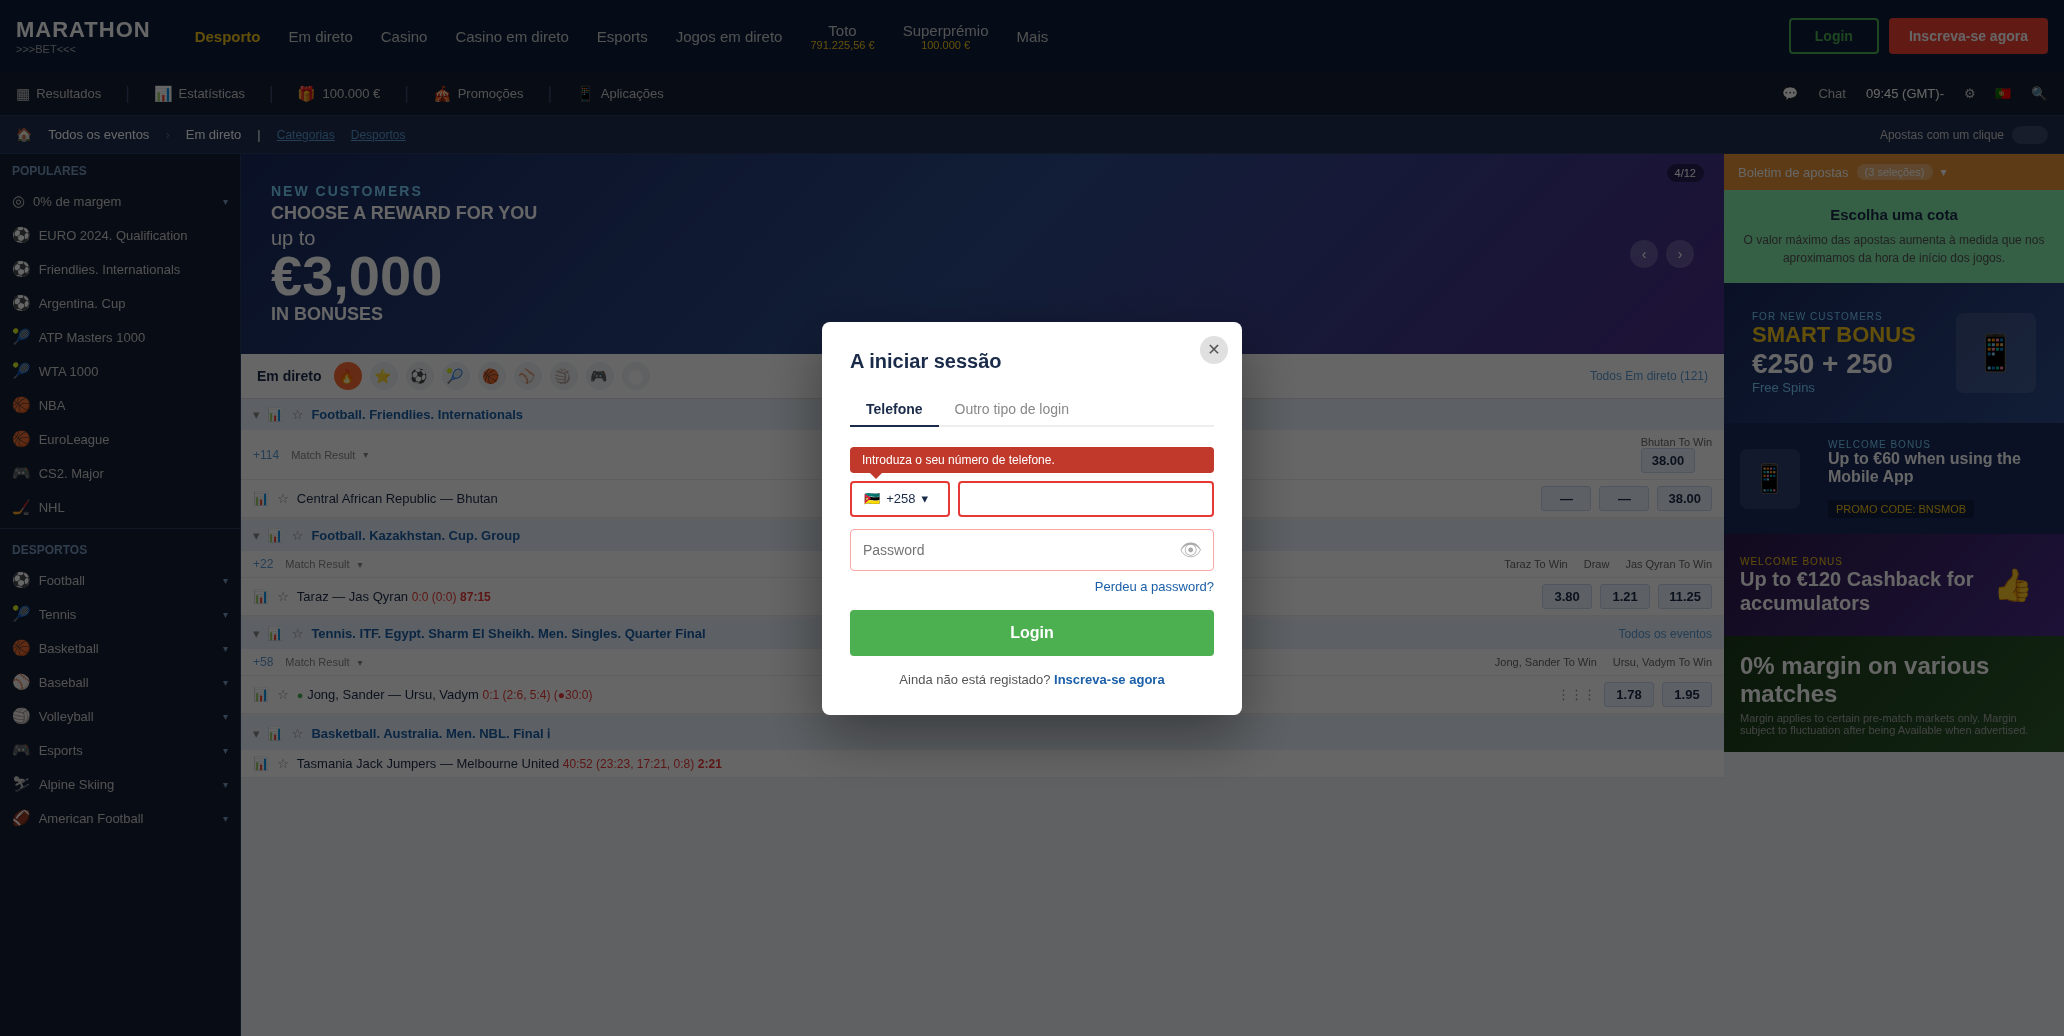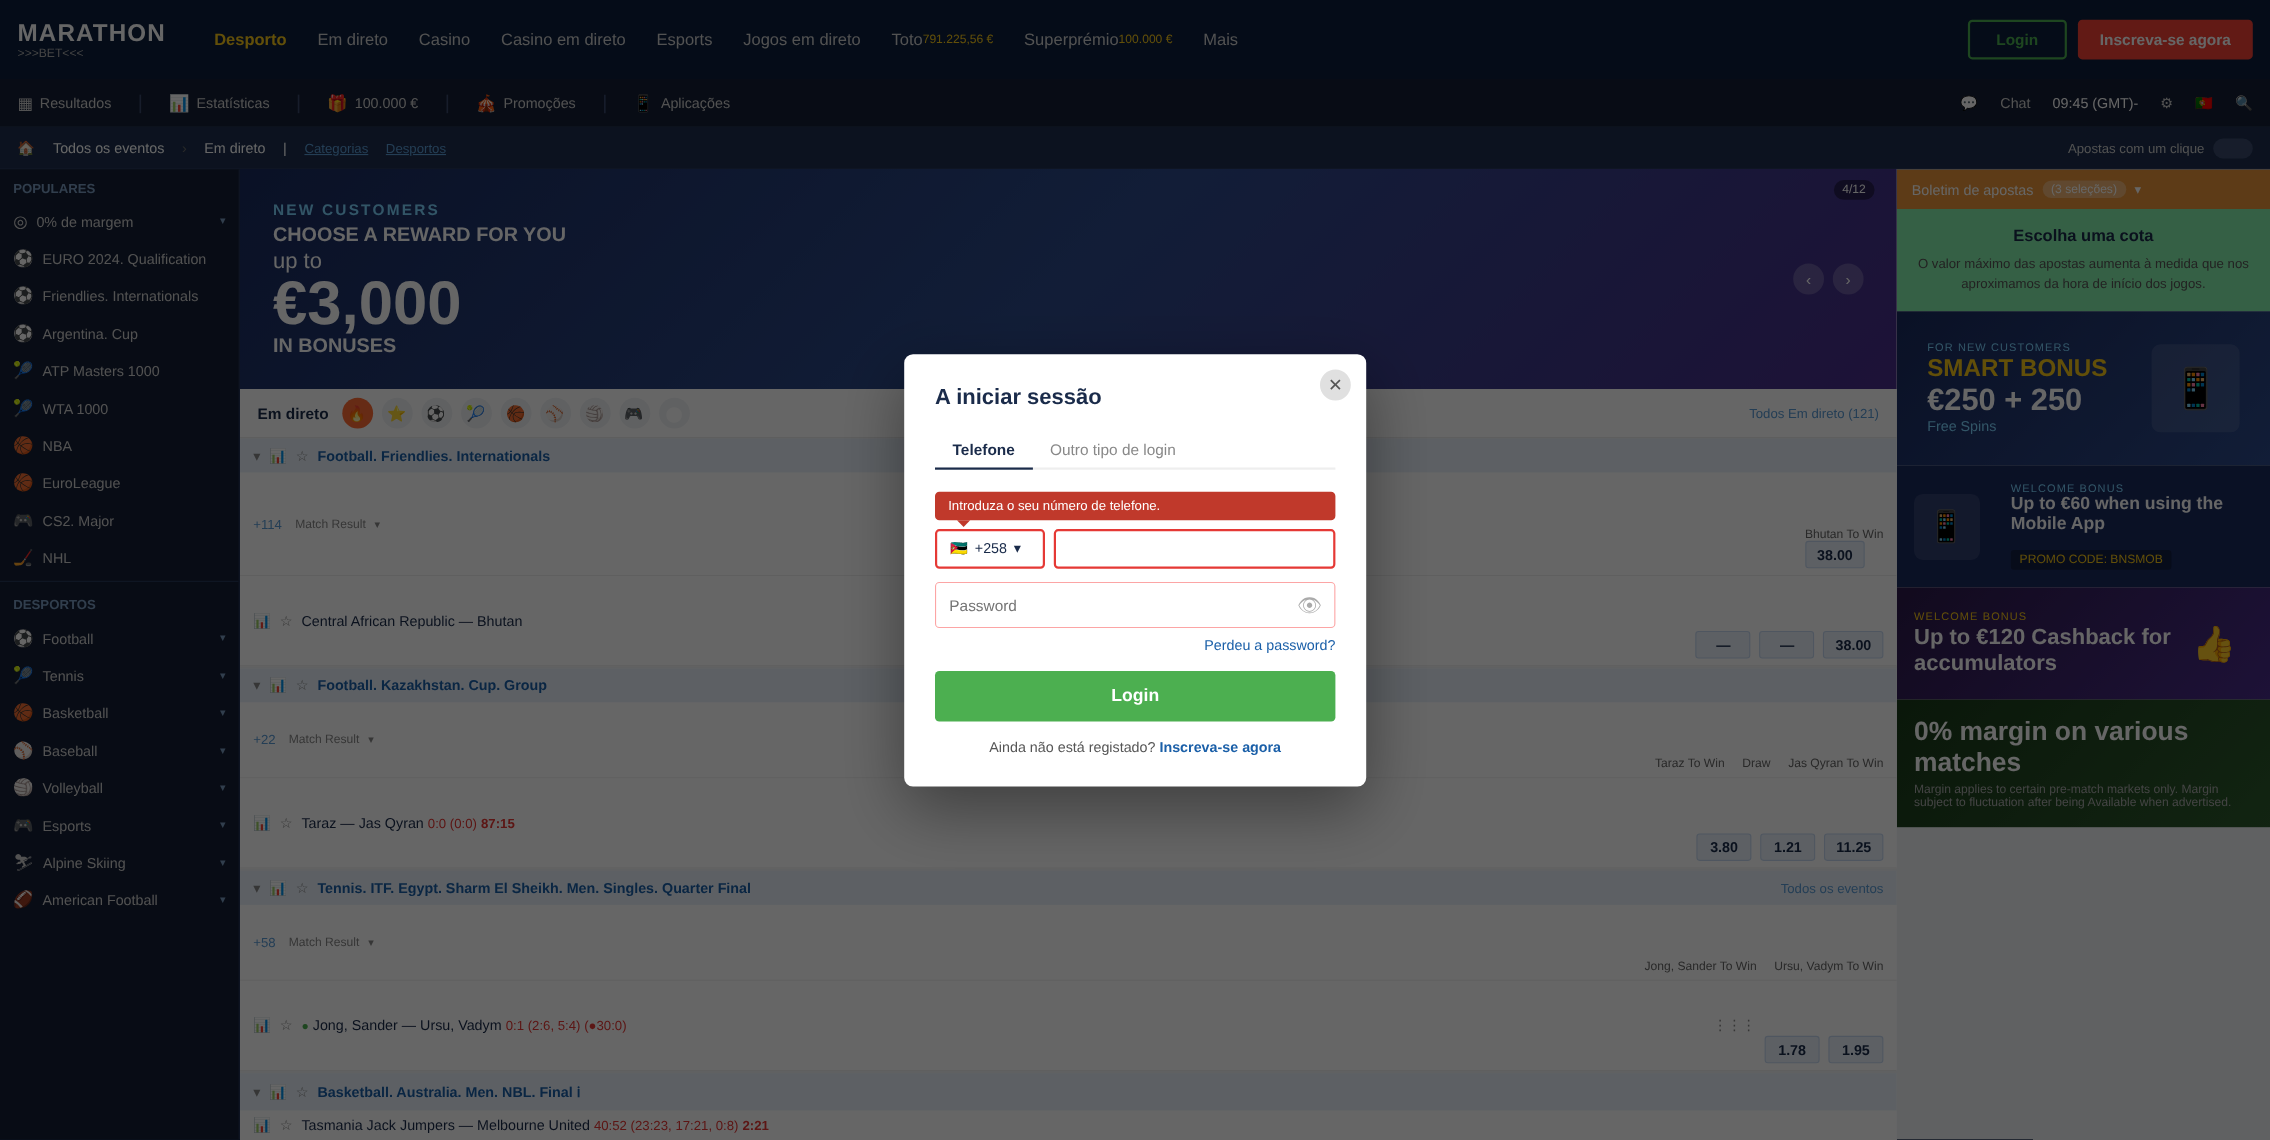--- a/index.html
+++ b/index.html
@@ -6,21 +6,21 @@
     body { font-family: Arial, sans-serif; font-size: 13px; background: #1a2b4a; color: #fff; width: 2064px; min-height: 1036px; overflow: hidden; }
 
     
     .top-nav { background: #0d1f3c; display: flex; align-items: center; padding: 0 16px; height: 72px; gap: 24px; }
     .logo { display: flex; flex-direction: column; align-items: flex-start; margin-right: 20px; }
     .logo-text { font-size: 22px; font-weight: 900; color: #fff; letter-spacing: 1px; }
     .logo-sub { font-size: 11px; color: #aaa; }
     .nav-links { display: flex; gap: 28px; align-items: center; flex: 1; }
     .nav-link { color: #ccc; font-size: 15px; cursor: pointer; text-decoration: none; }
     .nav-link.active { color: #f5c518; font-weight: bold; }
-    .nav-link-group { display: flex; flex-direction: row; align-items: center; }
+    .nav-link-group { display: flex; flex-direction: column; align-items: center; }
     .nav-link-group .sub { font-size: 11px; color: #f5c518; }
     .nav-buttons { display: flex; gap: 10px; }
     .btn-login { background: transparent; border: 2px solid #4caf50; color: #4caf50; padding: 8px 24px; border-radius: 4px; font-size: 14px; font-weight: bold; cursor: pointer; }
     .btn-register { background: #f44336; border: none; color: #fff; padding: 8px 20px; border-radius: 4px; font-size: 14px; font-weight: bold; cursor: pointer; }
 
     
     .second-nav { background: #162035; display: flex; align-items: center; padding: 0 16px; height: 44px; gap: 24px; border-bottom: 1px solid #2a3a5c; }
     .second-nav-item { display: flex; align-items: center; gap: 6px; color: #ccc; font-size: 13px; cursor: pointer; }
     .second-nav-item .icon { font-size: 15px; }
     .second-nav-separator { color: #3a4a6c; font-size: 18px; }
@@ -30,21 +30,21 @@
     
     .third-nav { background: #1e2f4e; display: flex; align-items: center; padding: 0 16px; height: 38px; gap: 16px; border-bottom: 1px solid #2a3a5c; }
     .breadcrumb-item { color: #5b9bd5; font-size: 12px; cursor: pointer; text-decoration: underline; }
     .apostas-toggle { margin-left: auto; display: flex; align-items: center; gap: 8px; font-size: 12px; color: #ccc; }
     .toggle-switch { width: 36px; height: 18px; background: #3a4a6c; border-radius: 9px; position: relative; cursor: pointer; }
 
     
     .main-layout { display: flex; height: calc(1036px - 154px); }
 
     
-    .sidebar { width: 218px; background: #162035; border-right: 1px solid #2a3a5c; overflow-y: auto; flex-shrink: 0; }
+    .sidebar { width: 241px; background: #162035; border-right: 1px solid #2a3a5c; overflow-y: auto; flex-shrink: 0; }
     .sidebar-section-header { padding: 10px 12px 6px; font-size: 12px; color: #7a9bc0; font-weight: bold; text-transform: uppercase; }
     .sidebar-item { display: flex; align-items: center; gap: 8px; padding: 8px 12px; color: #ccc; cursor: pointer; font-size: 13px; }
     .sidebar-item .item-icon { font-size: 15px; }
     .sidebar-item .item-arrow { margin-left: auto; font-size: 10px; color: #7a9bc0; }
     .sidebar-divider { height: 1px; background: #2a3a5c; margin: 4px 0; }
 
     
     .center-content { flex: 1; overflow-y: auto; background: #f0f2f5; }
     .banner-area { height: 200px; background: linear-gradient(135deg, #1a2b5e, #2d4a8a, #4a2d8a); display: flex; align-items: center; justify-content: flex-start; padding: 20px 30px; position: relative; overflow: hidden; }
     .banner-text { z-index: 2; }
@@ -65,21 +65,21 @@
     
     .table-section { background: #fff; margin-bottom: 2px; }
     .table-section-header { display: flex; align-items: center; padding: 8px 12px; background: #e8f0fa; cursor: pointer; gap: 8px; }
     .table-section-header .section-title { color: #1a5fa8; font-size: 13px; font-weight: bold; flex: 1; }
     .table-section-header .todos-eventos { color: #5b9bd5; font-size: 12px; cursor: pointer; }
     .table-row { display: flex; align-items: center; padding: 6px 12px; border-bottom: 1px solid #eee; gap: 8px; background: #fff; }
     .row-icon { font-size: 13px; color: #888; cursor: pointer; }
     .row-team { font-size: 13px; color: #1a2b4a; flex: 1; }
     .row-team .score { color: #e53935; font-size: 12px; }
     .row-team .live-time { color: #e53935; font-weight: bold; font-size: 12px; }
-    .row-odds { display: flex; gap: 8px; align-items: center; margin-top: 44px; }
+    .row-odds { display: flex; gap: 8px; align-items: center; }
     .odd-btn { background: #e8f0fa; border: 1px solid #c5d8f0; color: #1a2b4a; padding: 4px 10px; border-radius: 3px; font-size: 13px; font-weight: bold; cursor: pointer; min-width: 50px; text-align: center; }
     .odd-label { font-size: 11px; color: #666; }
     .row-plus { color: #5b9bd5; font-size: 12px; cursor: pointer; margin-right: 4px; }
     .row-match-type { font-size: 11px; color: #888; }
     .chevron-down { color: #888; font-size: 10px; cursor: pointer; }
 
     
     .right-panel { width: 340px; background: #f0f2f5; flex-shrink: 0; overflow-y: auto; }
     .boletim-header { background: #e8953a; display: flex; align-items: center; padding: 10px 14px; gap: 8px; }
     .boletim-badge { background: rgba(255,255,255,0.3); color: #fff; font-size: 11px; padding: 2px 8px; border-radius: 10px; }

